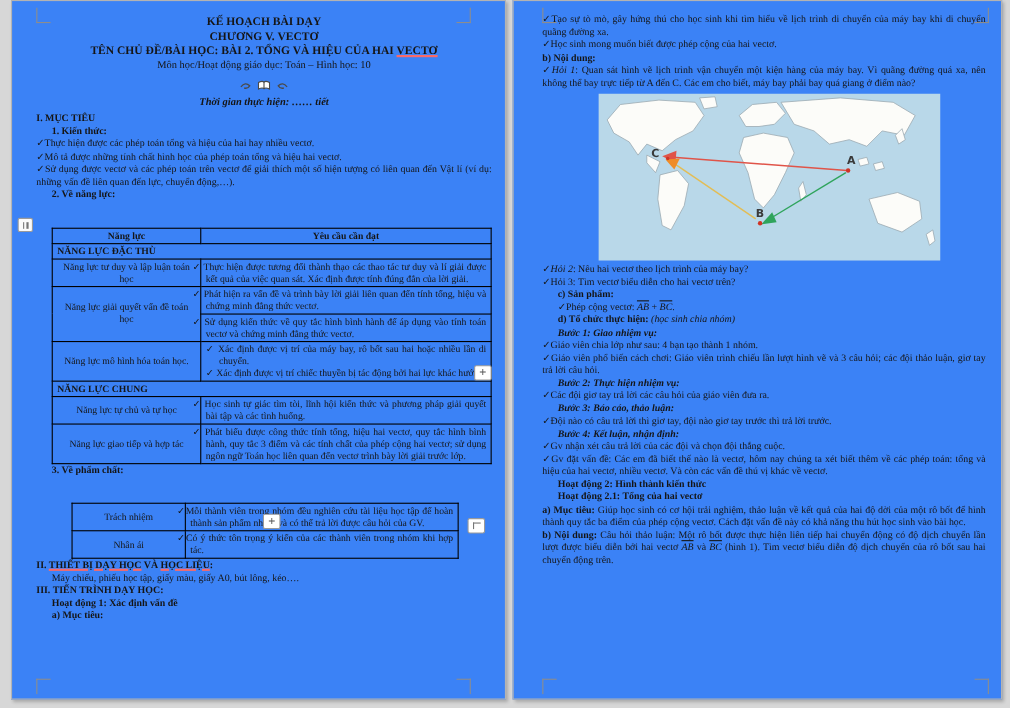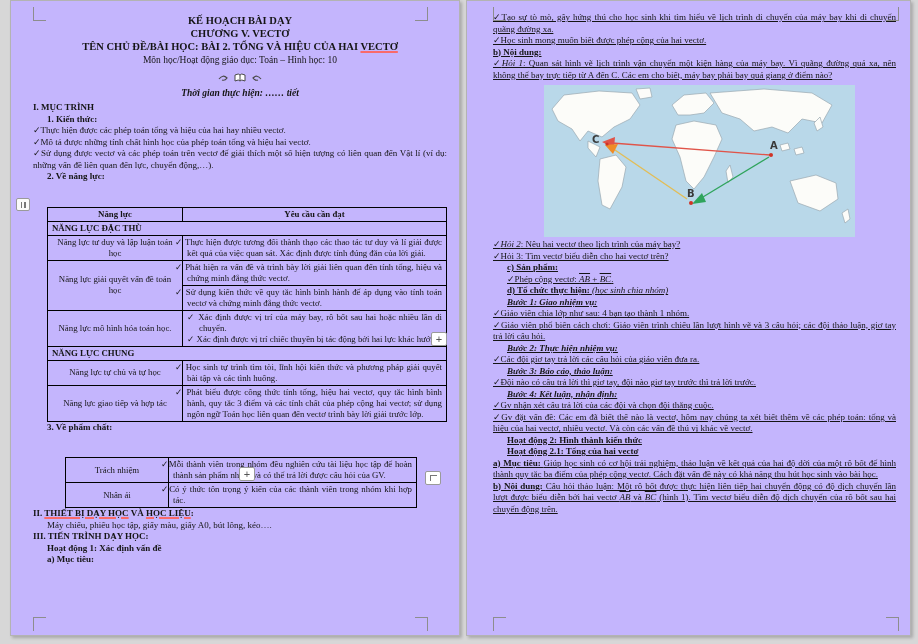--- a/index.html
+++ b/index.html
@@ -4,38 +4,38 @@
 <style>
   html,body{margin:0;padding:0;}
   body{
     width:918px;height:644px;overflow:hidden;
     background:#d7d7d7;
     font-family:"Liberation Serif","DejaVu Serif",serif;
     color:#151515;
   }
   .canvas{position:relative;width:918px;height:644px;}
   .page{
-    position:absolute;top:0;height:636px;background:#c4b5fd;
+    position:absolute;top:0;height:636px;background:#3b82f6;
     border:1px solid #b3b3b3;box-sizing:border-box;
     box-shadow:2px 2px 3px rgba(0,0,0,0.22);
     overflow:hidden;
   }
   .page-left{left:10px;width:450px;}
   .page-right{left:466px;width:445px;}
 
   
   .cm{position:absolute;width:13px;height:14px;box-sizing:border-box;}
   .cm-tl{border-left:1px solid #8d8d8d;border-bottom:1px solid #8d8d8d;}
   .cm-tr{border-right:1px solid #8d8d8d;border-bottom:1px solid #8d8d8d;}
   .cm-bl{border-left:1px solid #8d8d8d;border-top:1px solid #8d8d8d;}
   .cm-br{border-right:1px solid #8d8d8d;border-top:1px solid #8d8d8d;}
 
   .content{position:relative;font-size:9px;line-height:11.5px;}
   .page-left .content{padding:13px 12px 0 22px;}
-  .page-right .content{padding:11px 14px 0 26px;text-decoration:underline;}
+  .page-right .content{padding:11px 14px 0 26px;}
 
   .title-block{text-align:center;}
   .t1{font-weight:bold;font-size:10.5px;line-height:13px;}
   .t2{font-size:9.5px;line-height:13px;margin-top:1px;}
   .t3{font-size:9.5px;line-height:13px;font-weight:bold;font-style:italic;margin-top:2px;}
   .orn{height:14px;margin-top:4px;}
 
   .para{margin:0;}
   .just{text-align:justify;}
   .ind{padding-left:14px;}
@@ -94,21 +94,21 @@
           <svg width="46" height="13" viewBox="0 0 46 13">
             <path d="M2,8 Q6,3 10,7 Q8,10 5,9" fill="none" stroke="#4a4a4a" stroke-width="1.2"></path>
             <path d="M18,10 L18,4 Q22,2 23,4 L23,10 Q22,8 18,10 Z M23,10 Q24,8 28,10 L28,4 Q24,2 23,4" fill="#fff" stroke="#4a4a4a" stroke-width="1"></path>
             <path d="M44,8 Q40,3 36,7 Q38,10 41,9" fill="none" stroke="#4a4a4a" stroke-width="1.2"></path>
           </svg>
         </div>
         <div class="t3">Thời gian thực hiện: …… tiết</div>
       </div>
 
       <div>
-          <div class="para mt"><span class="sg-b">I. MỤC TRÌNH</span></div>
+          <div class="para mt"><span class="sg-b">I. MỤC TIÊU</span></div>
           <div class="para ind"><span class="sg-b">1. Kiến thức:</span></div>
           <div class="para just"><span class="sg-n">✓Thực hiện được các phép toán tổng và hiệu của hai hay nhiều </span><span class="sg-r">vectơ.</span></div>
           <div class="para just"><span class="sg-n">✓Mô tả được những tính chất hình học của phép toán tổng và hiệu hai </span><span class="sg-r">vectơ.</span></div>
           <div class="para just"><span class="sg-n">✓Sử dụng được </span><span class="sg-r">vectơ</span><span class="sg-n"> và các phép toán trên </span><span class="sg-r">vectơ</span><span class="sg-n"> để giải thích một số hiện tượng có liên quan đến Vật lí (ví dụ: </span><span class="sg-r">những vấn</span><span class="sg-n"> đề liên quan đến lực, chuyển động,…).</span></div>
           <div class="para ind"><span class="sg-b">2. Về năng lực:</span></div>
         </div>
 
       <table class="tbl t1tbl">
         <tbody>
             <tr>
@@ -134,21 +134,21 @@
           <td>
             <div class="cellp"><span class="sg-n">✓ Xác định được vị trí của máy bay, rô bốt sau hai hoặc nhiều lần di chuyển.</span></div>
             <div class="cellp"><span class="sg-n">✓ Xác định được vị trí chiếc thuyền bị tác động bởi hai lực khác hướng.</span></div>
           </td>
         </tr>
         <tr>
               <td colspan="2" class="band">NĂNG LỰC CHUNG</td>
             </tr>
         <tr>
           <td class="lcell">Năng lực tự chủ và tự học</td>
-          <td class="cellp"><span class="sg-n">✓ Học sinh </span><span class="sg-r">tự trình tìm tòi</span><span class="sg-n">, </span><span class="sg-r">lĩnh hội kiến thức</span><span class="sg-n"> và </span><span class="sg-r">phương pháp giải quyết bài tập</span><span class="sg-n"> và </span><span class="sg-r">các tình huống</span><span class="sg-n">.</span></td>
+          <td class="cellp"><span class="sg-n">✓ Học sinh </span><span class="sg-r">tự giác tìm tòi</span><span class="sg-n">, </span><span class="sg-r">lĩnh hội kiến thức</span><span class="sg-n"> và </span><span class="sg-r">phương pháp giải quyết bài tập</span><span class="sg-n"> và </span><span class="sg-r">các tình huống</span><span class="sg-n">.</span></td>
         </tr>
         <tr>
           <td class="lcell">Năng lực giao tiếp và hợp tác</td>
           <td class="cellp"><span class="sg-n">✓ Phát biểu được công thức tính tổng, hiệu hai </span><span class="sg-r">vectơ</span><span class="sg-n">, quy tắc hình bình hành, quy tắc 3 điểm và các tính chất của phép cộng hai </span><span class="sg-r">vectơ</span><span class="sg-n">; sử dụng ngôn ngữ Toán học liên quan đến </span><span class="sg-r">vectơ</span><span class="sg-n"> trình bày </span><span class="sg-r">lời</span><span class="sg-n"> giải trước lớp.</span></td>
         </tr>
       </tbody>
         </table>
 
       <div>
           <div class="para ind"><span class="sg-b">3. Về phẩm chất:</span></div>

